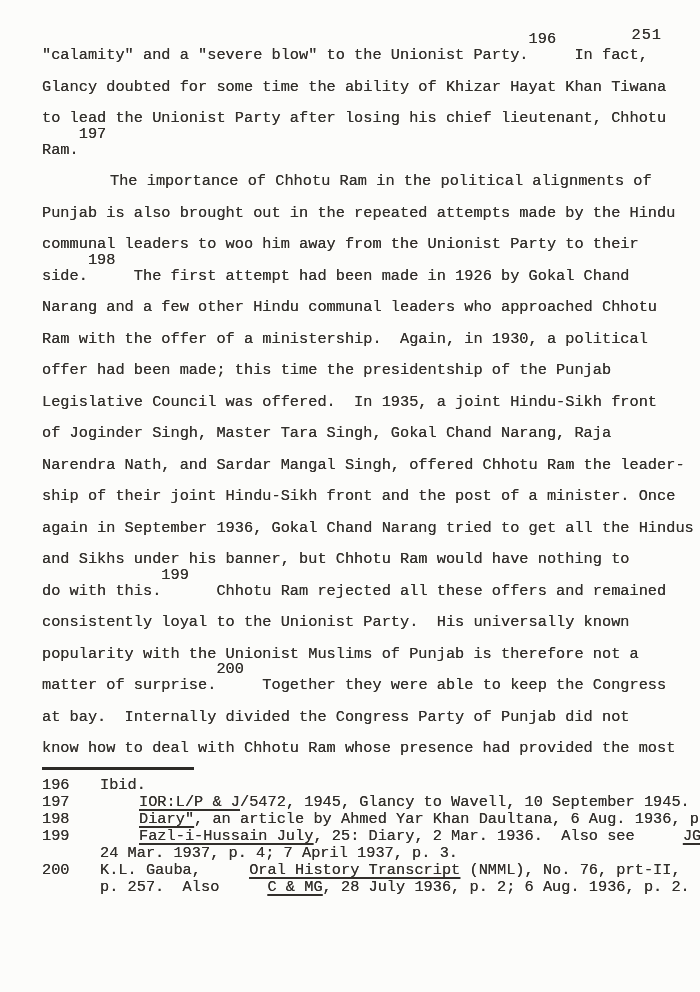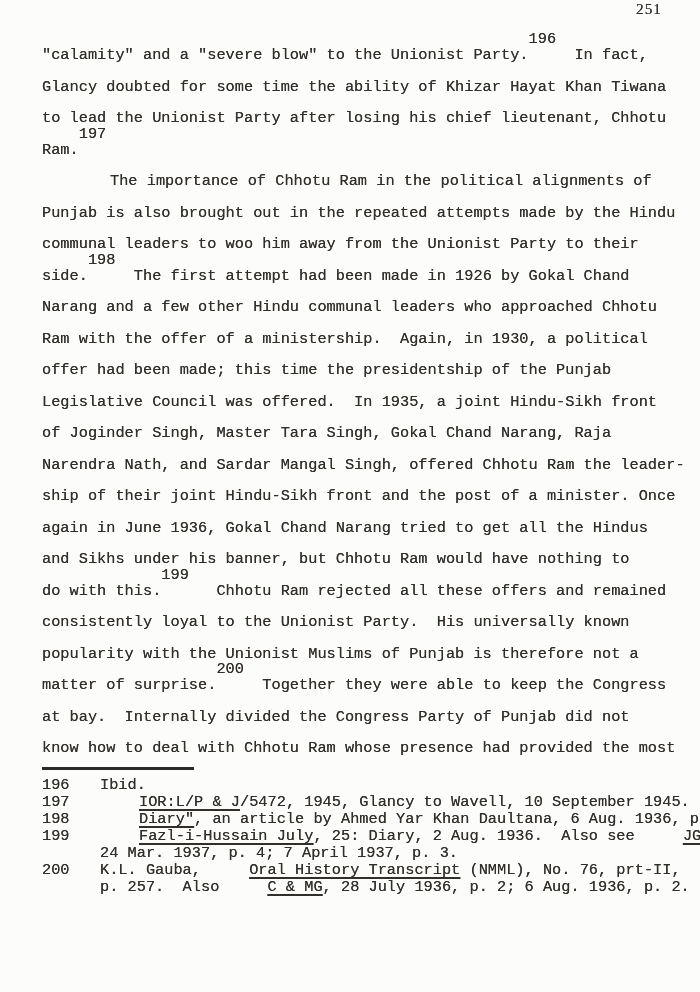--- a/index.html
+++ b/index.html
@@ -10,24 +10,23 @@
     margin: 0 auto;
     background: #fcfcfa;
     font-family: "Liberation Mono", "DejaVu Sans Mono", monospace;
     font-size: 15.3px;
     color: #322f2b;
     text-shadow: 0 0 0.6px rgba(50, 47, 43, 0.85);
     overflow: hidden;
   }
   .page-number {
     position: absolute;
-    top: 0;
+    top: 26px;
     right: 38px;
     letter-spacing: 1px;
-    font-family: Liberation Serif, serif;
   }
   .body-text {
     position: absolute;
     left: 42px;
     top: 40px;
     width: 650px;
   }
   .tline {
     white-space: pre;
     line-height: 31.5px;
@@ -92,21 +91,21 @@
         <div class="tline"><span>Punjab is also brought out in the repeated attempts made by the Hindu</span></div>
         <div class="tline"><span>communal leaders to woo him away from the Unionist Party to their</span></div>
         <div class="tline"><span>side.</span><span class="sup">198</span><span>  The first attempt had been made in 1926 by Gokal Chand</span></div>
         <div class="tline"><span>Narang and a few other Hindu communal leaders who approached Chhotu</span></div>
         <div class="tline"><span>Ram with the offer of a ministership.  Again, in 1930, a political</span></div>
         <div class="tline"><span>offer had been made; this time the presidentship of the Punjab</span></div>
         <div class="tline"><span>Legislative Council was offered.  In 1935, a joint Hindu-Sikh front</span></div>
         <div class="tline"><span>of Joginder Singh, Master Tara Singh, Gokal Chand Narang, Raja</span></div>
         <div class="tline"><span>Narendra Nath, and Sardar Mangal Singh, offered Chhotu Ram the leader-</span></div>
         <div class="tline"><span>ship of their joint Hindu-Sikh front and the post of a minister. Once</span></div>
-        <div class="tline"><span>again in June 1936, Gokal Chand Narang tried to get all the Hindus</span></div>
+        <div class="tline"><span>again in September 1936, Gokal Chand Narang tried to get all the Hindus</span></div>
         <div class="tline"><span>and Sikhs under his banner, but Chhotu Ram would have nothing to</span></div>
         <div class="tline"><span>do with this.</span><span class="sup">199</span><span>   Chhotu Ram rejected all these offers and remained</span></div>
         <div class="tline"><span>consistently loyal to the Unionist Party.  His universally known</span></div>
         <div class="tline"><span>popularity with the Unionist Muslims of Punjab is therefore not a</span></div>
         <div class="tline"><span>matter of surprise.</span><span class="sup">200</span><span>  Together they were able to keep the Congress</span></div>
         <div class="tline"><span>at bay.  Internally divided the Congress Party of Punjab did not</span></div>
         <div class="tline"><span>know how to deal with Chhotu Ram whose presence had provided the most</span></div>
       </div>
     </div>
 
@@ -120,21 +119,21 @@
       <div class="fn">
         <span class="fn-num">197</span>
         <div class="fn-line"><span class="u">IOR:L/P &amp; J</span><span>/5472, 1945, Glancy to Wavell, 10 September 1945.</span></div>
       </div>
       <div class="fn">
         <span class="fn-num">198</span>
         <div class="fn-line"><span class="u">Diary"</span><span>, an article by Ahmed Yar Khan Daultana, 6 Aug. 1936, p.2.</span></div>
       </div>
       <div class="fn">
         <span class="fn-num">199</span>
-        <div class="fn-line"><span class="u">Fazl-i-Hussain July</span><span>, 25: Diary, 2 Aug. 1936.  Also see </span><span class="u">JG</span><span>,</span></div>
+        <div class="fn-line"><span class="u">Fazl-i-Hussain July</span><span>, 25: Diary, 2 Mar. 1936.  Also see </span><span class="u">JG</span><span>,</span></div>
         <div class="fn-line"><span>24 Mar. 1937, p. 4; 7 April 1937, p. 3.</span></div>
       </div>
       <div class="fn">
         <span class="fn-num">200</span>
         <div class="fn-line"><span>K.L. Gauba, </span><span class="u">Oral History Transcript</span><span> (NMML), No. 76, prt-II,</span></div>
         <div class="fn-line"><span>p. 257.  Also </span><span class="u">C &amp; MG</span><span>, 28 July 1936, p. 2; 6 Aug. 1936, p. 2.</span></div>
       </div>
     </div>
 </div>
 

